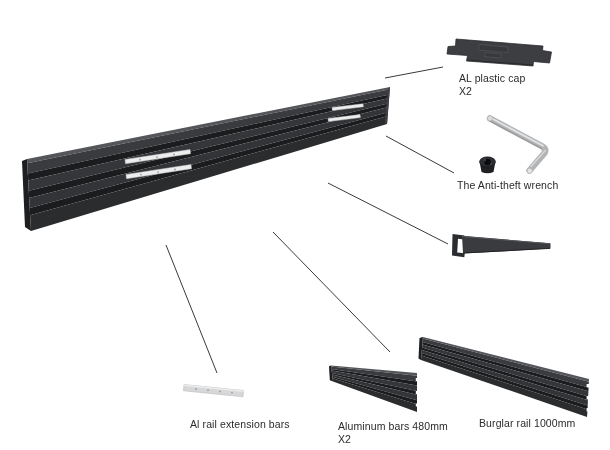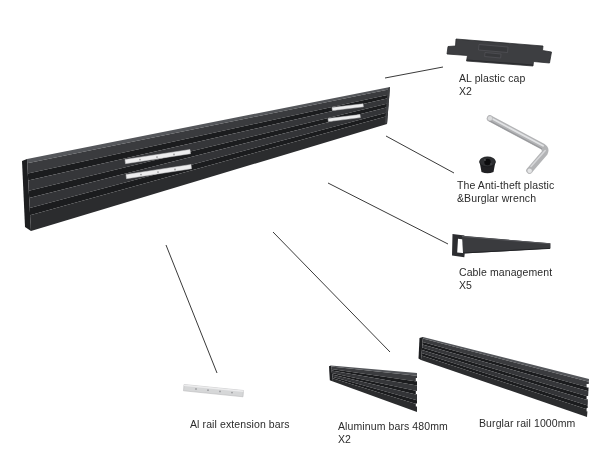--- a/index.html
+++ b/index.html
@@ -129,28 +129,23 @@
       <rect x="586.6" y="408" width="3" height="3.4" fill="#ffffff"></rect>
     </g>
   </svg>
 
   <div class="part-label" style="left:459px;top:72px">
     <div>AL plastic cap</div>
     <div>X2</div>
   </div>
 
   <div class="part-label" style="left:457px;top:179px">
-    <div>The Anti-theft plastic</div>
-    <div>&amp;Burglar wrench</div>
+    <div>The Anti-theft wrench</div>
   </div>
 
-  <div class="part-label" style="left:459px;top:266px">
-    <div>Cable management</div>
-    <div>X5</div>
-  </div>
 
   <div class="part-label" style="left:190px;top:418px">
     <div>Al rail extension bars</div>
   </div>
 
   <div class="part-label" style="left:338px;top:420px">
     <div>Aluminum bars 480mm</div>
     <div>X2</div>
   </div>
 

